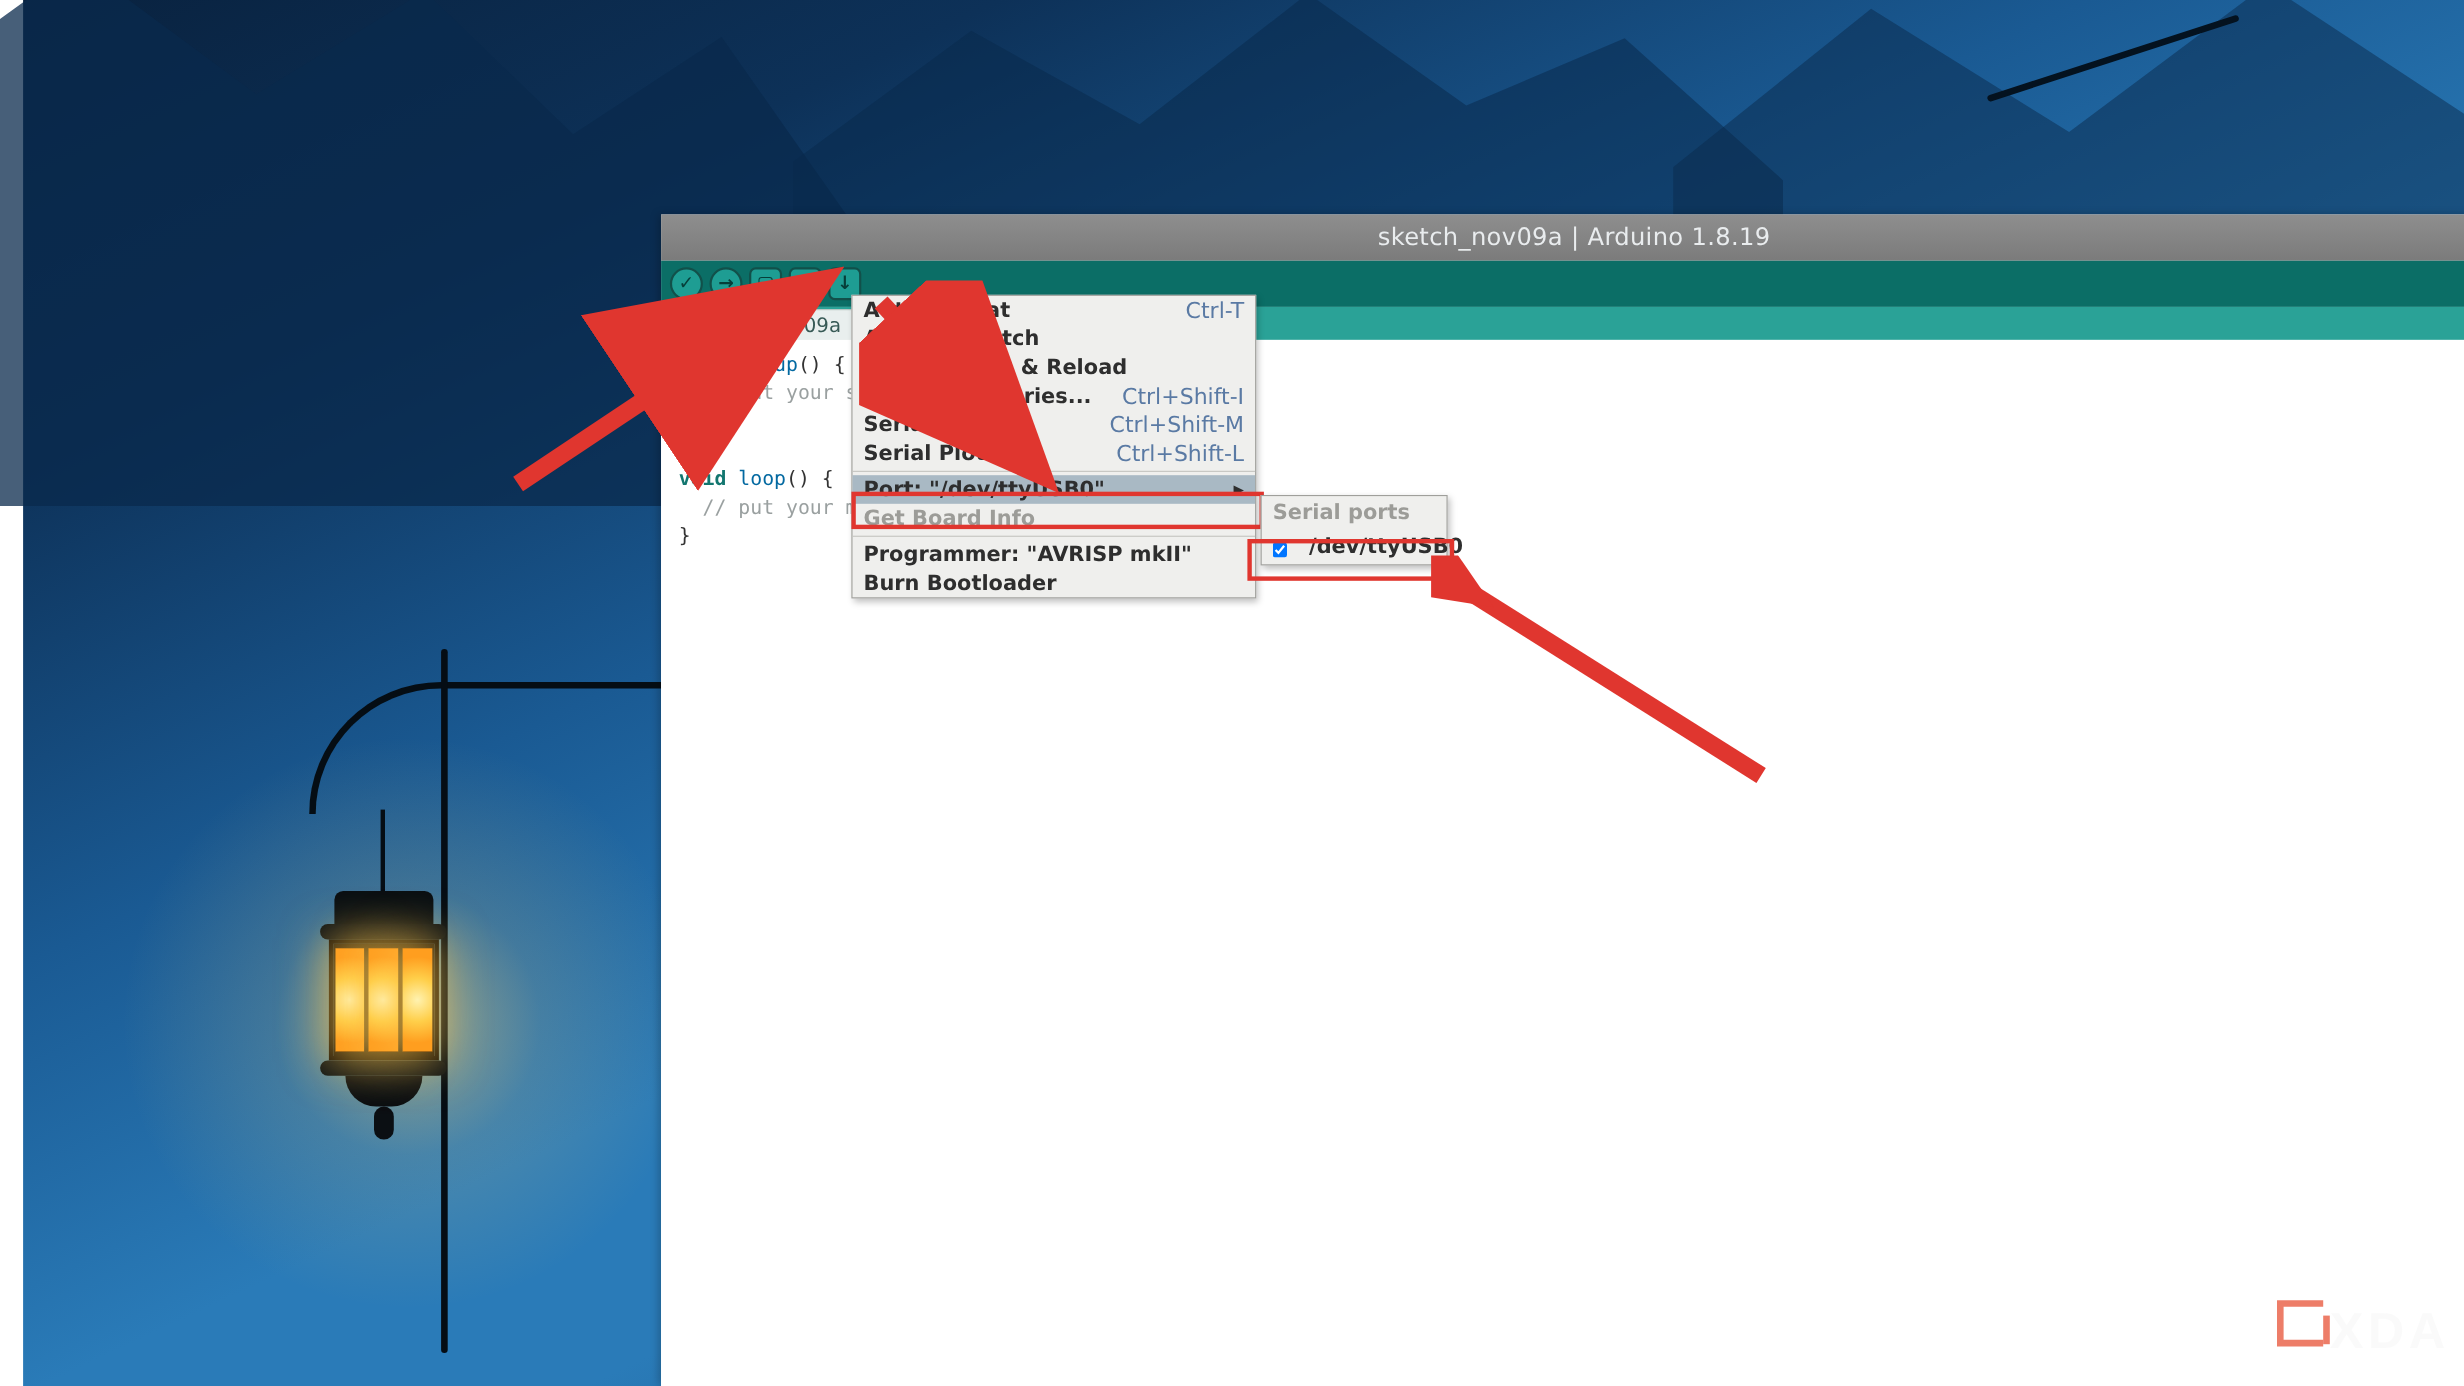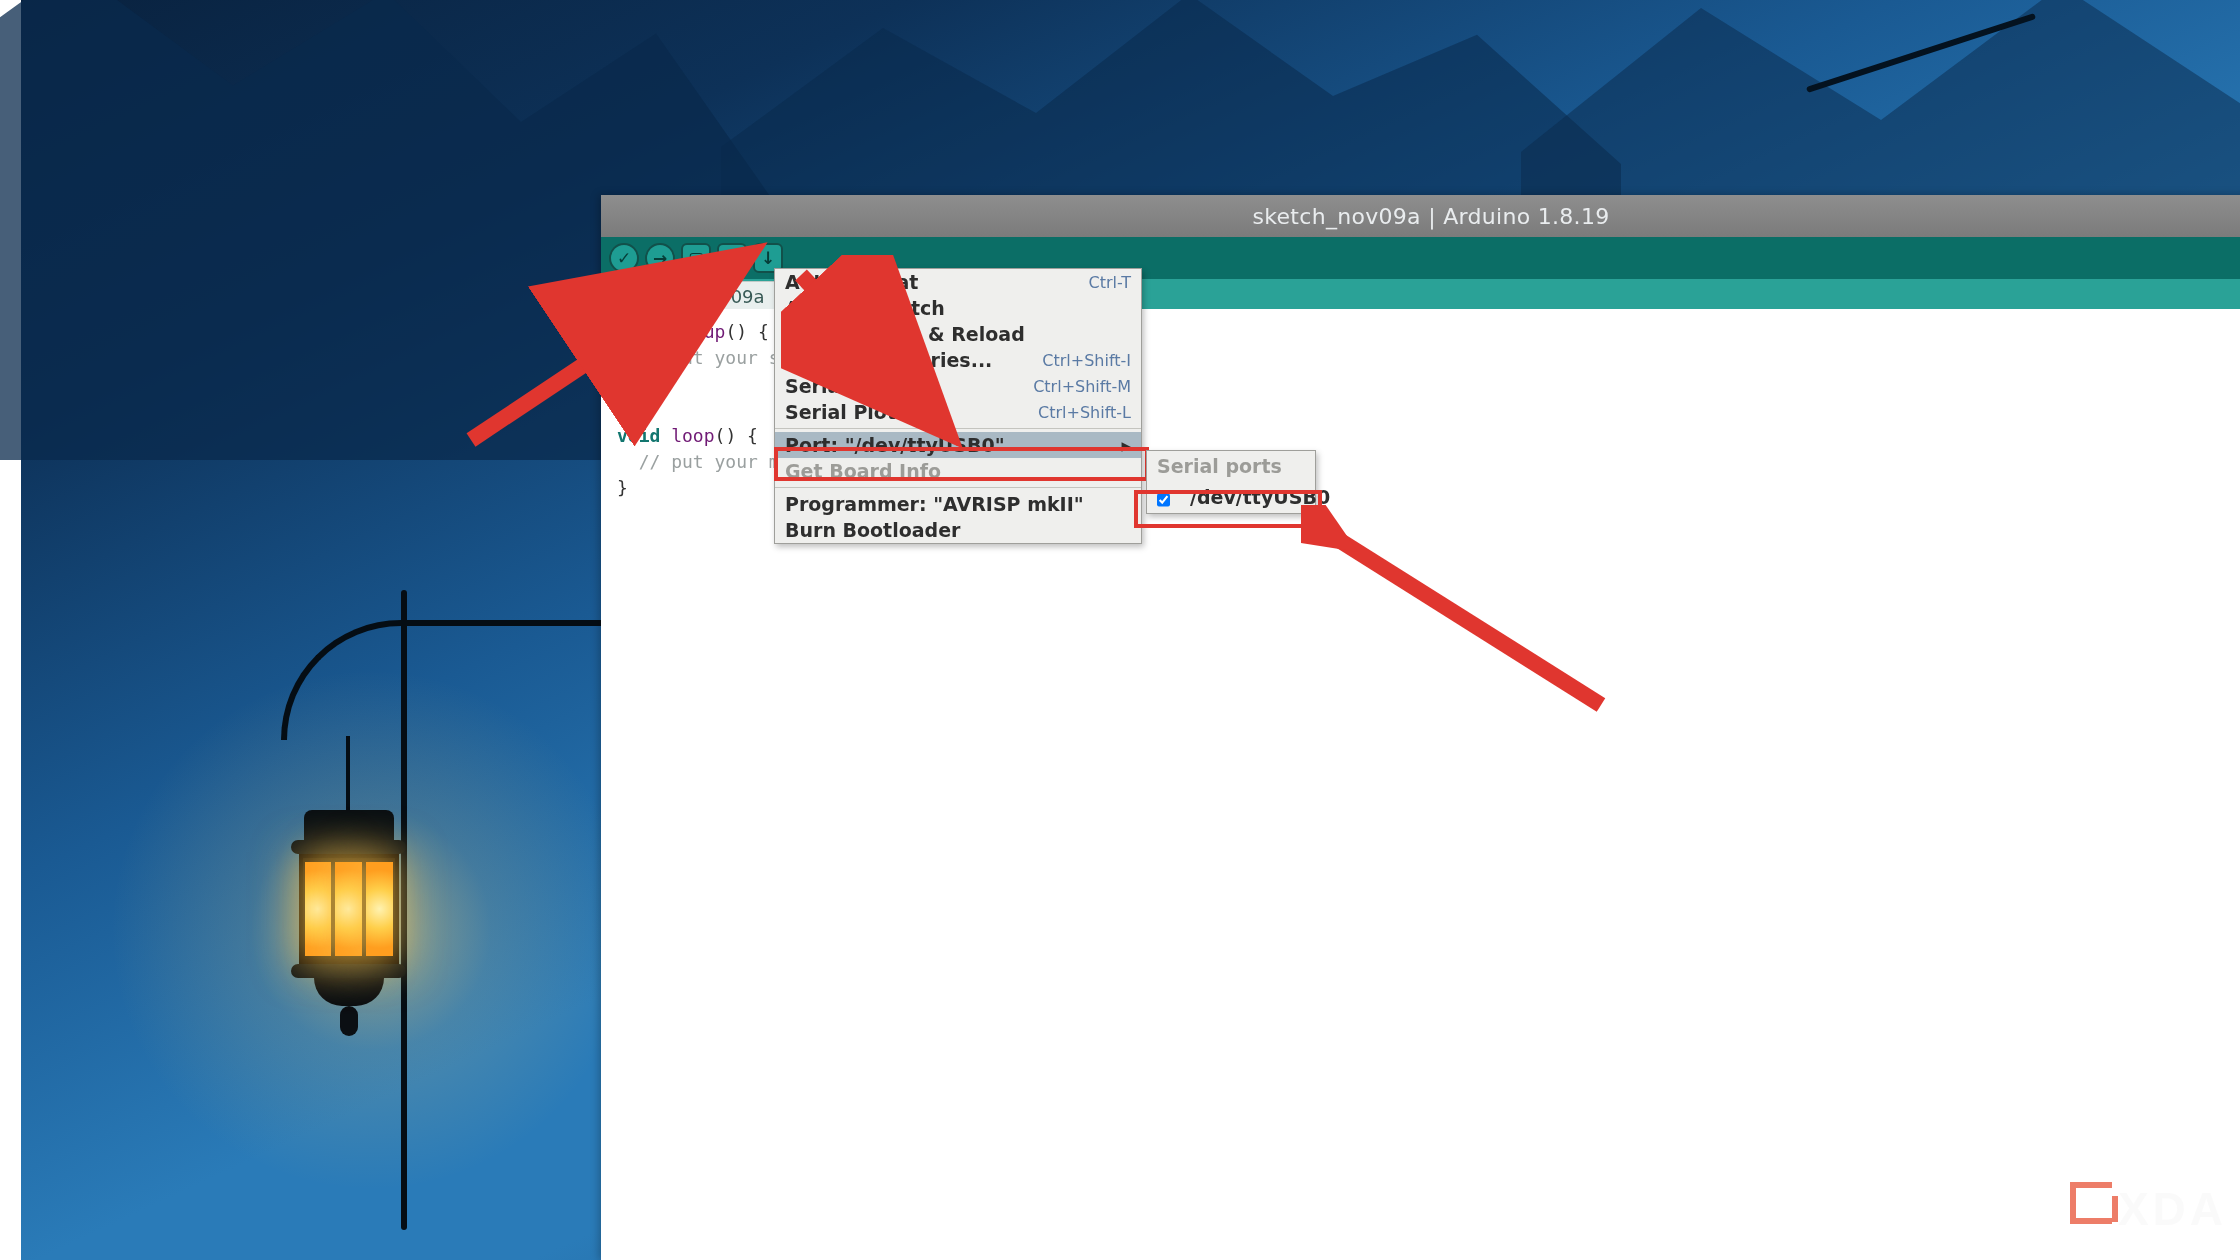--- a/index.html
+++ b/index.html
@@ -62,34 +62,34 @@
   }
   .tbtn.sq { border-radius:6px; }
   .tabstrip { height:30px; background:#2aa297; display:flex; align-items:flex-end; padding-left:10px;}
   .tab { background:#e9efee; color:#385a56; padding:4px 18px 2px; border-radius:6px 6px 0 0; font-size:18px; border:1px solid #bfcac7; border-bottom:none;}
   .editor {
     flex:1; background:#ffffff; padding:10px 16px;
     font-family:"DejaVu Sans Mono","Liberation Mono",monospace;
     font-size:18px; line-height:26px; color:#333; white-space:pre;
   }
   .kw { color:#12766f; font-weight:600;}
-  .fn { color:#701a75; }
+  .fn { color:#0369a1; }
   .cm { color:#9aa0a0; }
 
   
   .dropdown {
     position:absolute; background:#efefed; border:1px solid #9f9f9b;
     box-shadow:2px 3px 6px rgba(0,0,0,.25);
     font-size:19px; color:#2e2e2e;
   }
   .dd-tools { left:753px; top:268px; width:368px;}
   .dd-row { display:flex; align-items:center; padding:2px 10px; height:26px;}
   .dd-row.disabled { color:#9c9c98;}
   .dd-row .lbl { flex:1; font-weight:600;}
-  .dd-row .sc  { color:#5a7aa4; font-size:16px;}
+  .dd-row .sc  { color:#5a7aa4; font-size:20px;}
   .dd-sep { height:1px; background:#c4c4bf; margin:3px 0;}
   .dd-row.hl { background:#a9b9c4;}
   .dd-row.hl .arrow { margin-left:6px;}
   .hi-port { position:absolute; left:753px; top:447px; width:375px; height:34px; border:4px solid #e0362f; pointer-events:none;}
   .submenu { left:1125px; top:450px; width:170px; background:#efefed;}
   .submenu .hdr { color:#9c9c98; padding:4px 10px; font-weight:600;}
   .submenu .opt { padding:5px 10px; display:flex; align-items:flex-end; gap:20px; font-weight:600;}
   .submenu .opt input { width:16px; height:16px;}
   .hi-opt { position:absolute; left:1113px; top:490px; width:188px; height:38px; border:4px solid #e0362f; pointer-events:none;}
 

